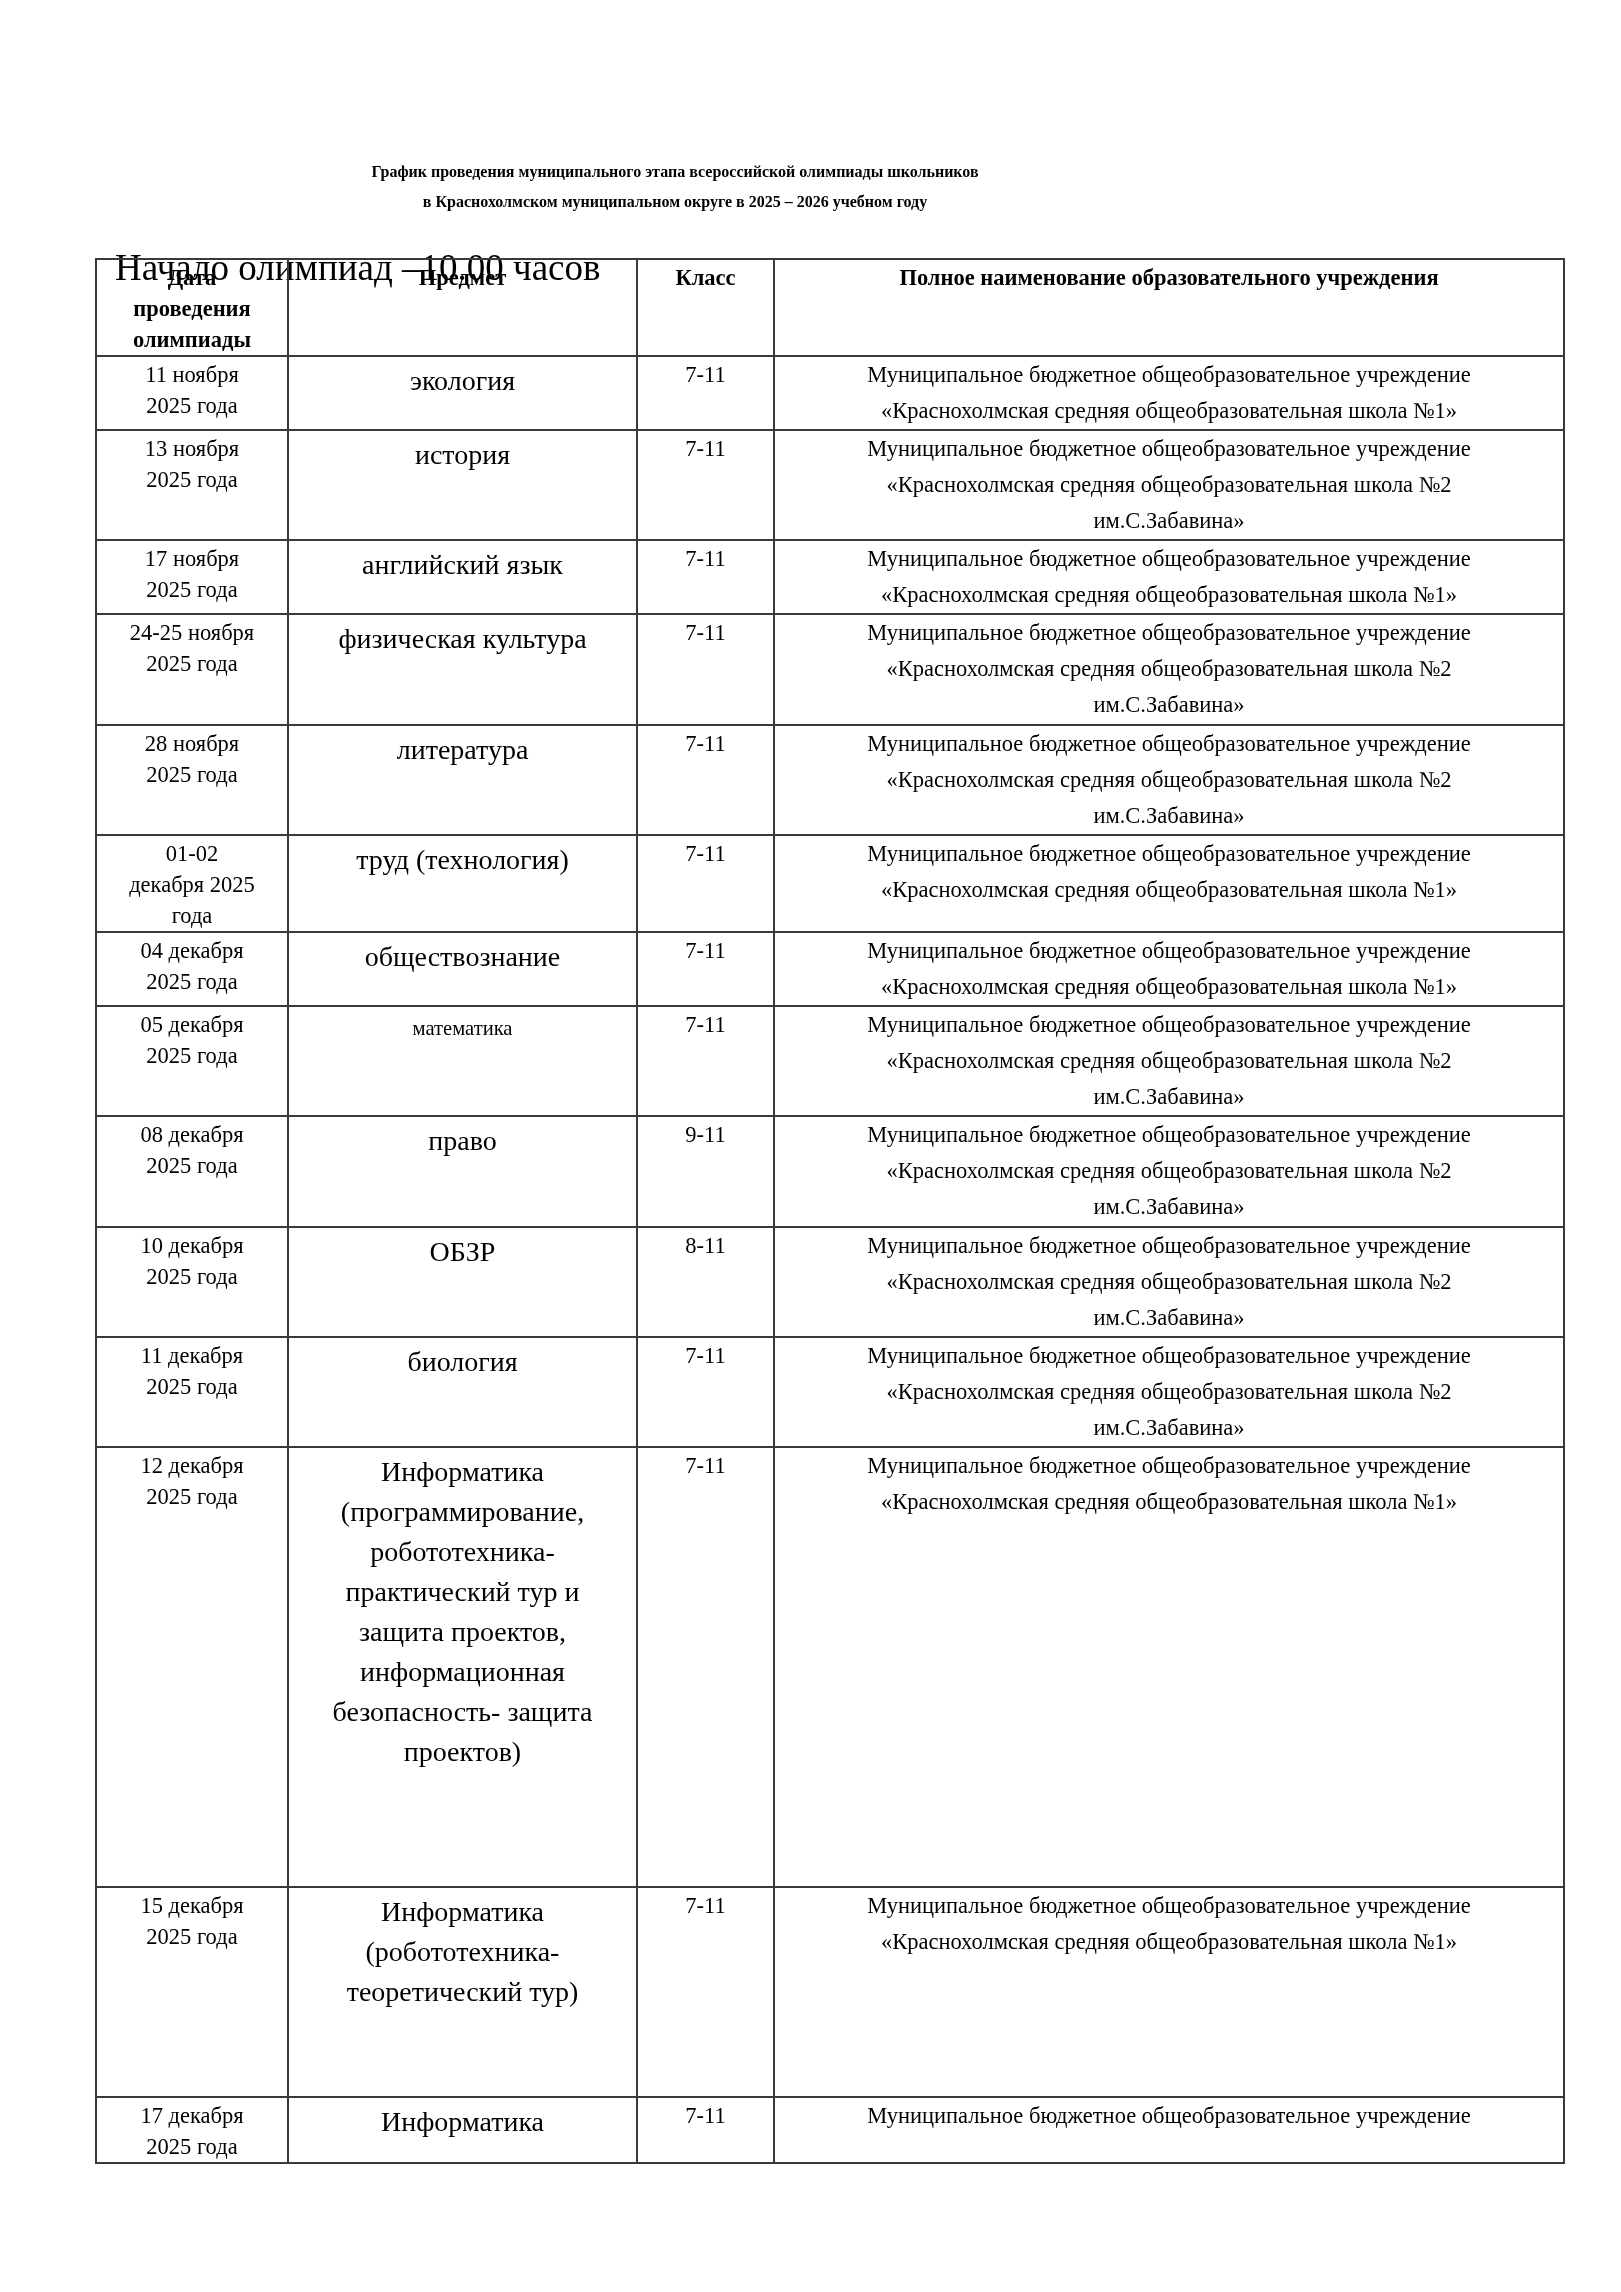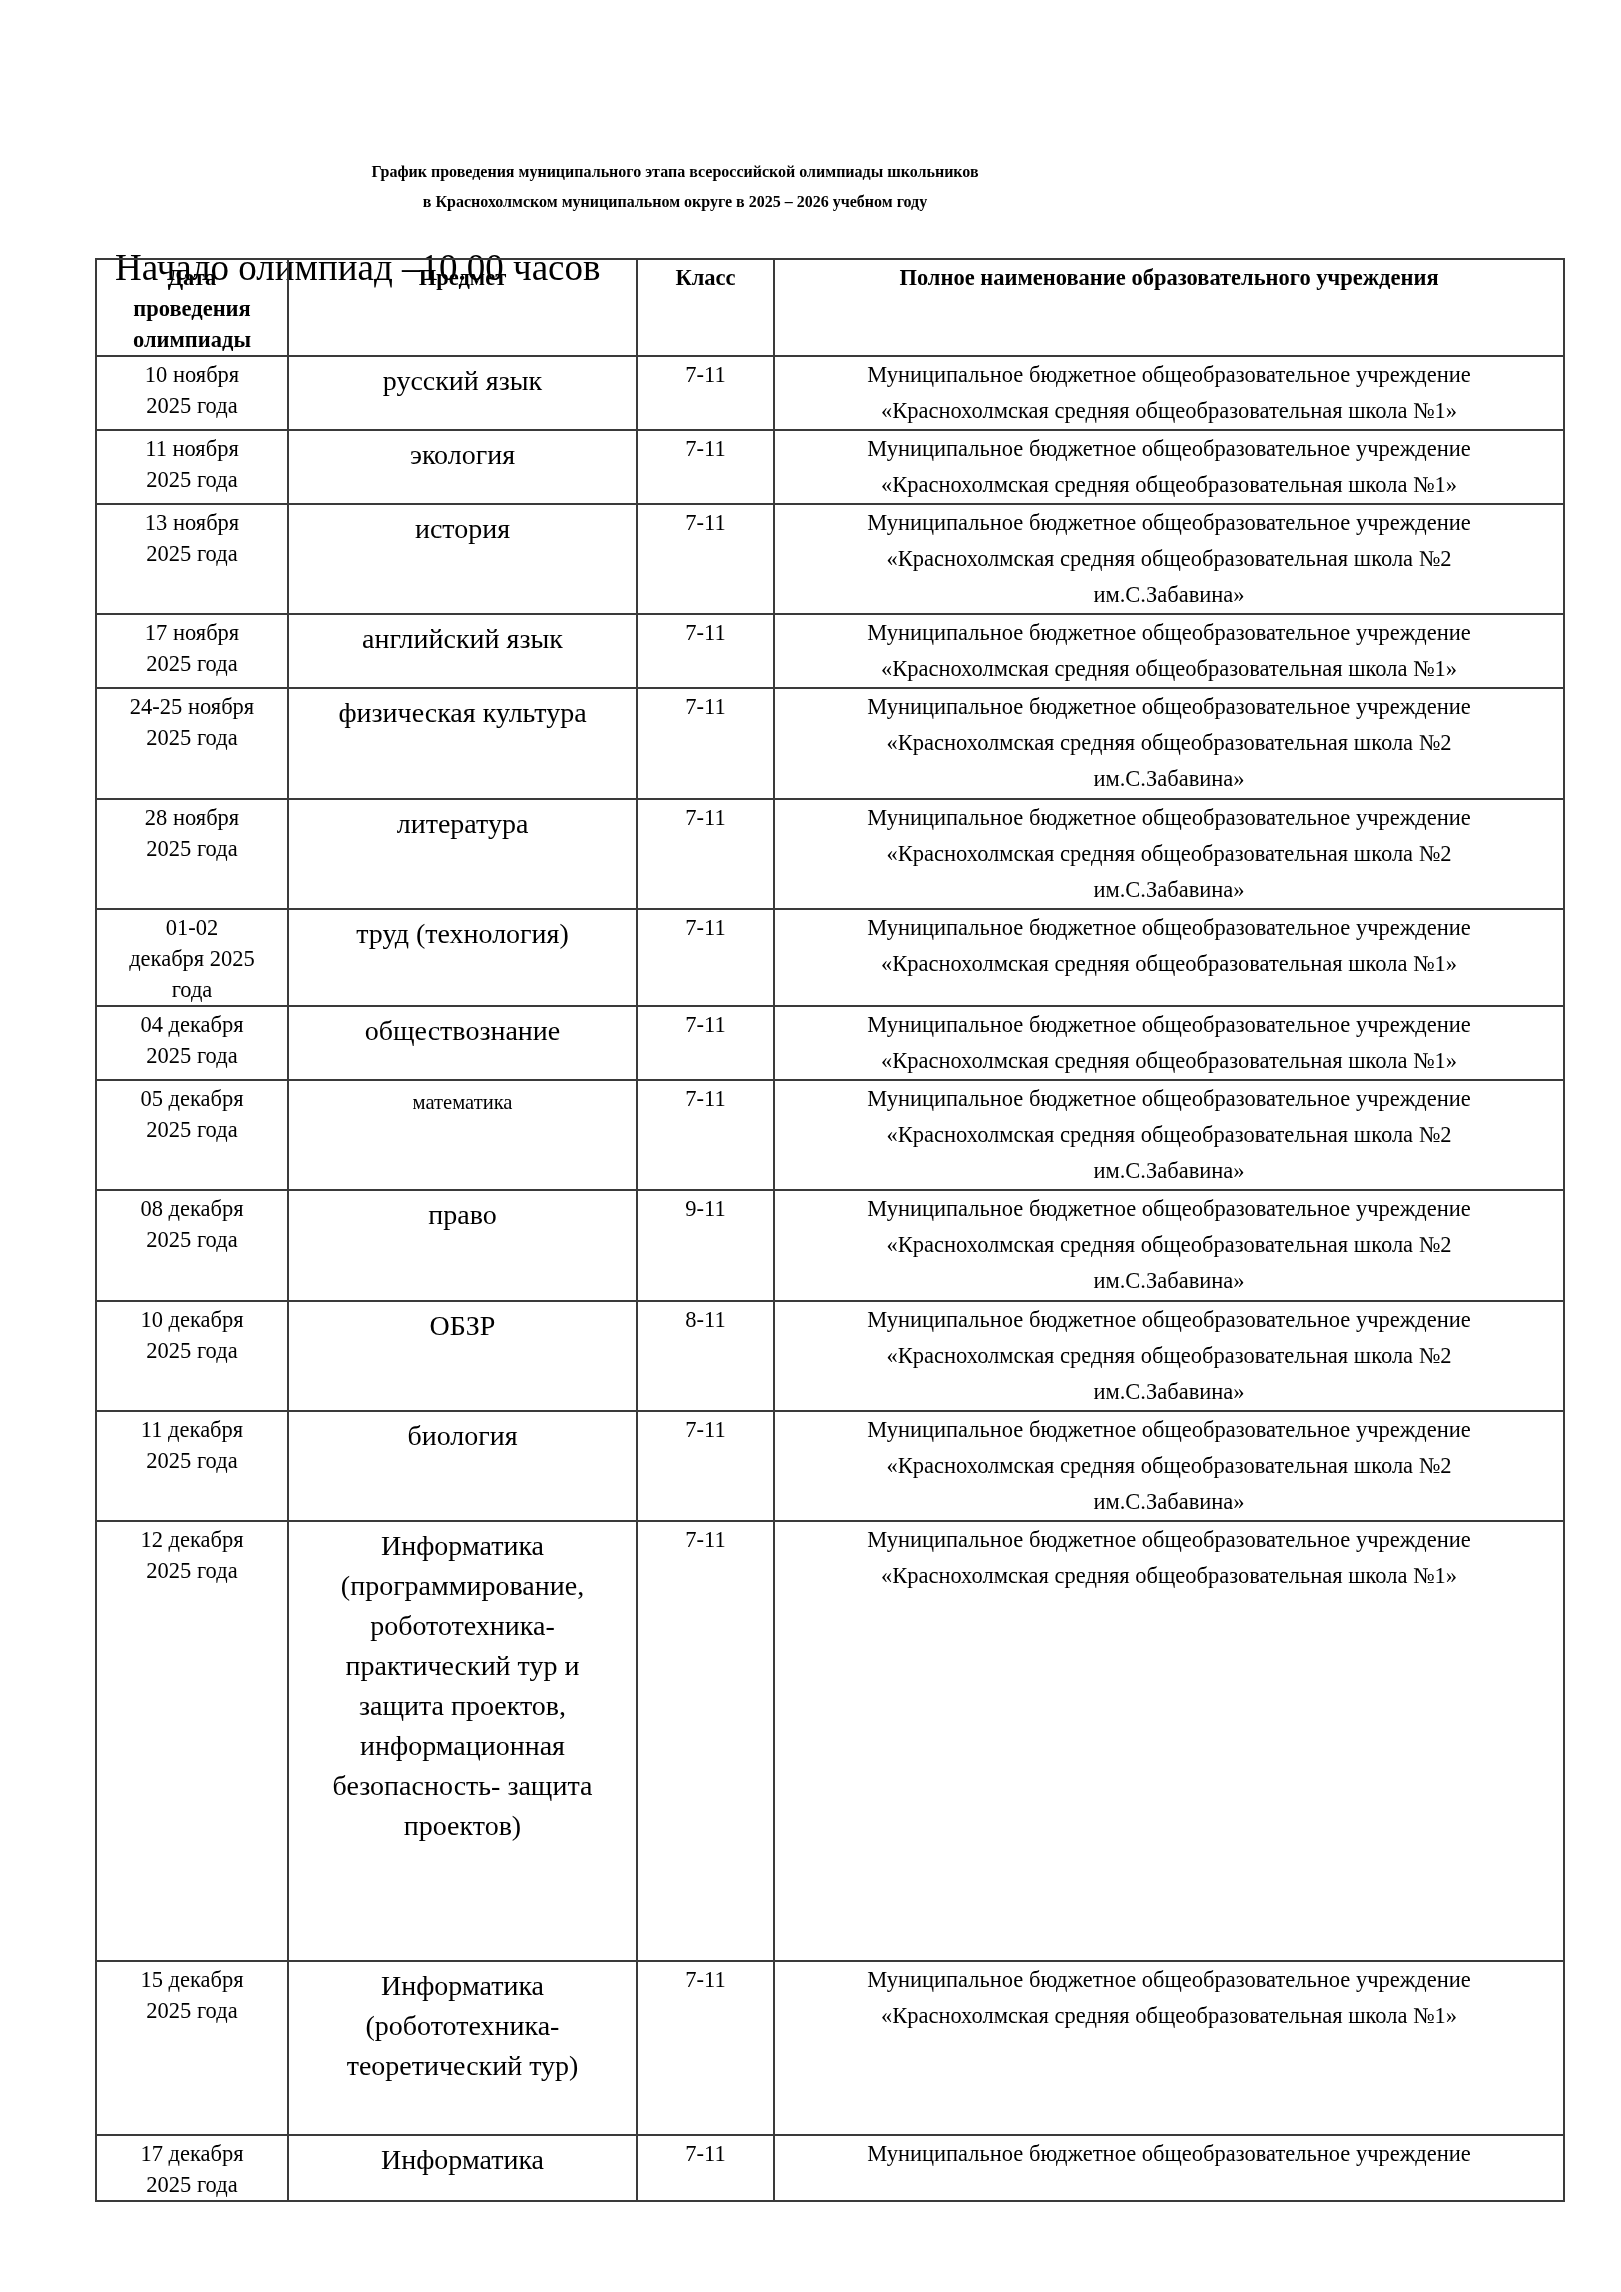--- a/index.html
+++ b/index.html
@@ -111,34 +111,20 @@
         <div>Дата</div>
         <div>проведения</div>
         <div>олимпиады</div>
       </th>
       <th>Предмет</th>
       <th>Класс</th>
       <th>Полное наименование образовательного учреждения</th>
     </tr>
   </thead>
   <tbody id="schedule-body">
-      <tr style="height: 74px;">
-        <td class="date">
-          <div>10 ноября</div>
-          <div>2025 года</div>
-        </td>
-        <td class="subj">
-          <div>русский язык</div>
-        </td>
-        <td class="cls">7-11</td>
-        <td class="inst">
-          <div>Муниципальное бюджетное общеобразовательное учреждение</div>
-          <div>«Краснохолмская средняя общеобразовательная школа №1»</div>
-        </td>
-      </tr>
       <tr style="height: 73px;">
         <td class="date">
           <div>11 ноября</div>
           <div>2025 года</div>
         </td>
         <td class="subj">
           <div>экология</div>
         </td>
         <td class="cls">7-11</td>
         <td class="inst">
@@ -308,21 +294,21 @@
           <div>информационная</div>
           <div>безопасность- защита</div>
           <div>проектов)</div>
         </td>
         <td class="cls">7-11</td>
         <td class="inst">
           <div>Муниципальное бюджетное общеобразовательное учреждение</div>
           <div>«Краснохолмская средняя общеобразовательная школа №1»</div>
         </td>
       </tr>
-      <tr style="height: 174px;">
+      <tr style="height: 210px;">
         <td class="date">
           <div>15 декабря</div>
           <div>2025 года</div>
         </td>
         <td class="subj">
           <div>Информатика</div>
           <div>(робототехника-</div>
           <div>теоретический тур)</div>
         </td>
         <td class="cls">7-11</td>

